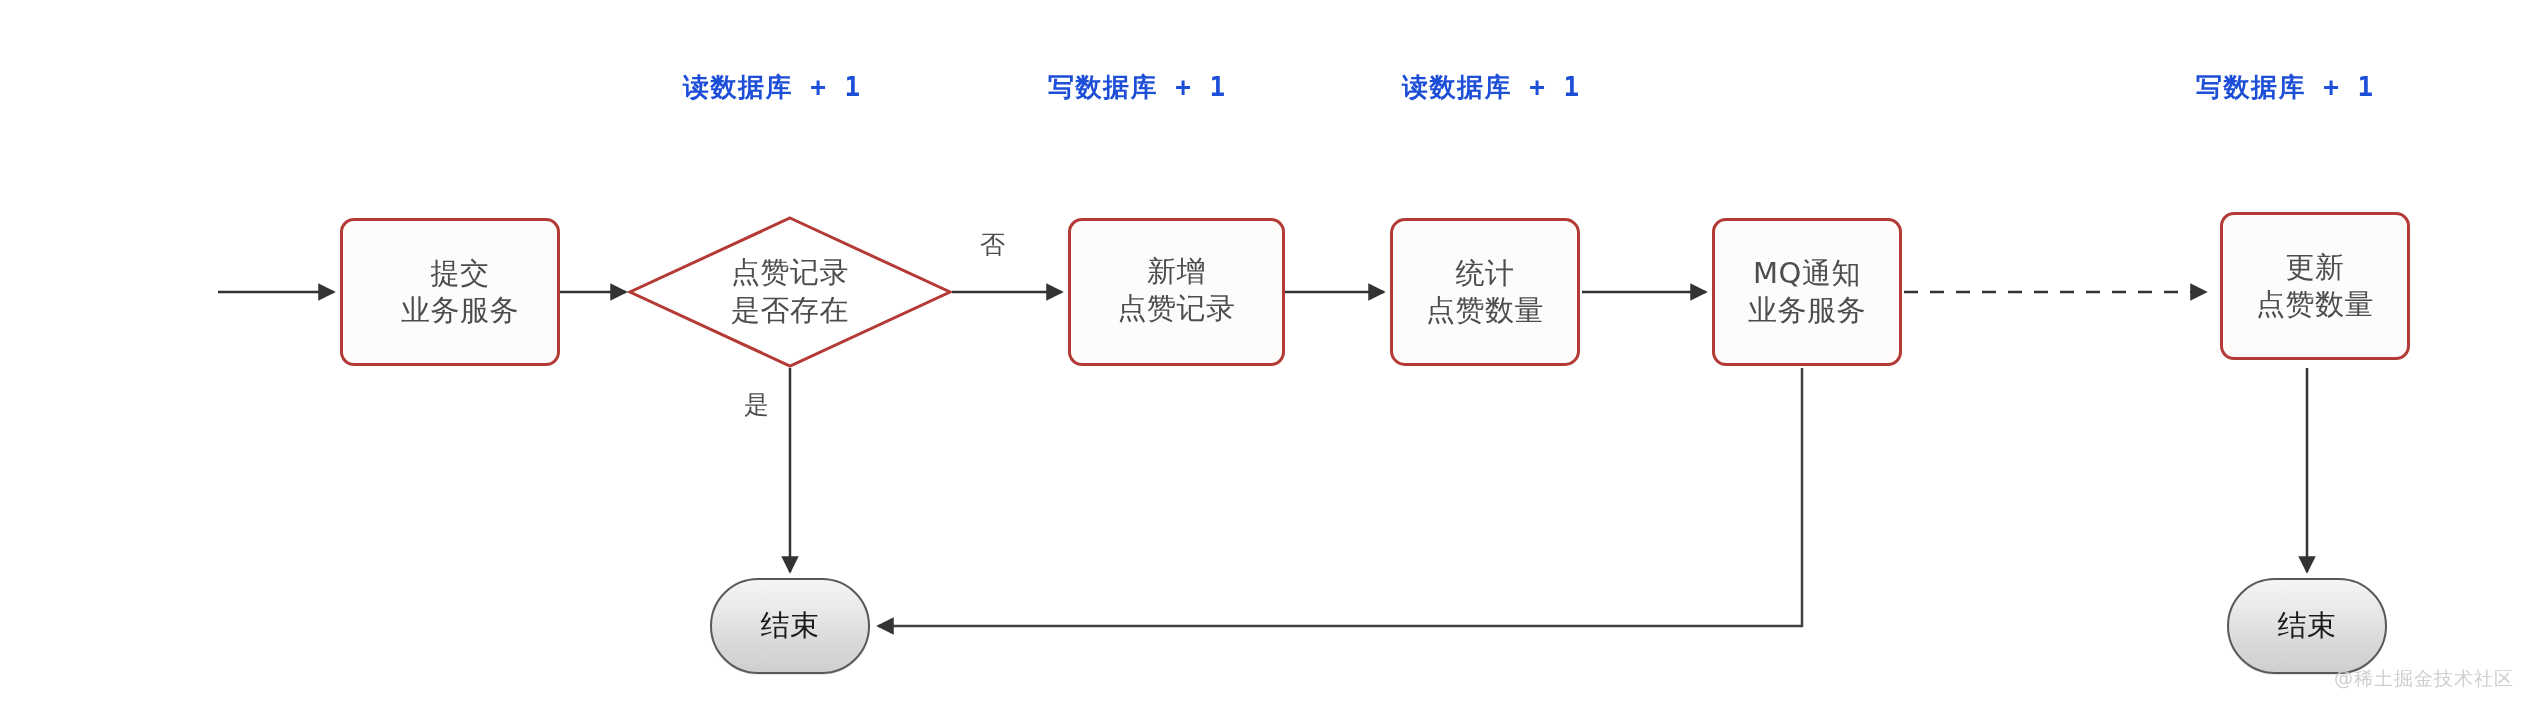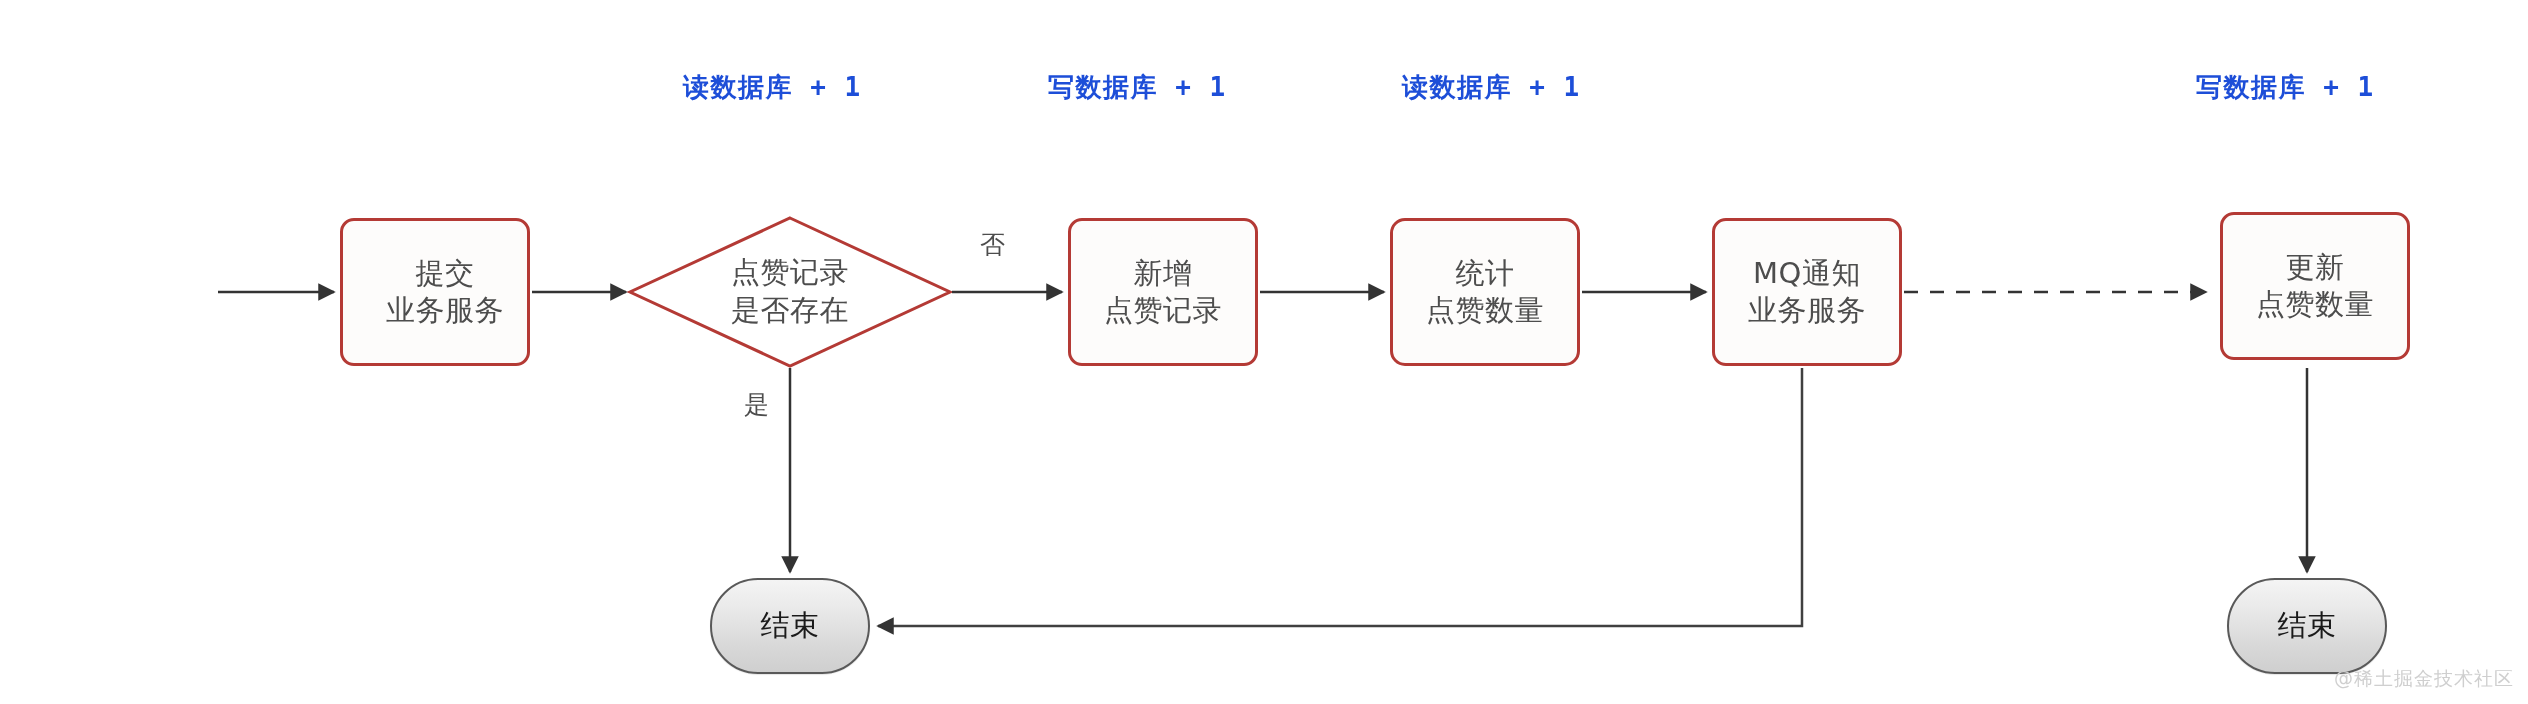--- a/index.html
+++ b/index.html
@@ -140,31 +140,31 @@
 
     <line x1="2307" y1="368" x2="2307" y2="572" stroke="#333333" stroke-width="2.5" marker-end="url(#arrow)"></line>
   </svg>
 
   <div class="cost-note" style="left:683px;  top:70px;">读数据库 + 1</div>
   <div class="cost-note" style="left:1048px; top:70px;">写数据库 + 1</div>
   <div class="cost-note" style="left:1402px; top:70px;">读数据库 + 1</div>
   <div class="cost-note" style="left:2196px; top:70px;">写数据库 + 1</div>
 
 
-  <div class="node process" style="left:340px; top:218px; width:190px; height:148px;padding-left:20px;">
+  <div class="node process" style="left:340px; top:218px; width:220px; height:148px;padding-left:20px;">
     <span class="line">提交</span>
     <span class="line">业务服务</span>
   </div>
 
   <div class="decision-label" style="left:630px; top:218px; width:320px; height:148px;">
     <span>点赞记录</span>
     <span>是否存在</span>
   </div>
 
-  <div class="node process" style="left:1068px; top:218px; width:190px; height:148px;">
+  <div class="node process" style="left:1068px; top:218px; width:217px; height:148px;font-family:Liberation Mono, monospace;">
     <span class="line">新增</span>
     <span class="line">点赞记录</span>
   </div>
 
   <div class="node process" style="left:1390px; top:218px; width:190px; height:148px;border-radius:15px;">
     <span class="line">统计</span>
     <span class="line">点赞数量</span>
   </div>
 
   <div class="node process" style="left:1712px; top:218px; width:190px; height:148px;">

